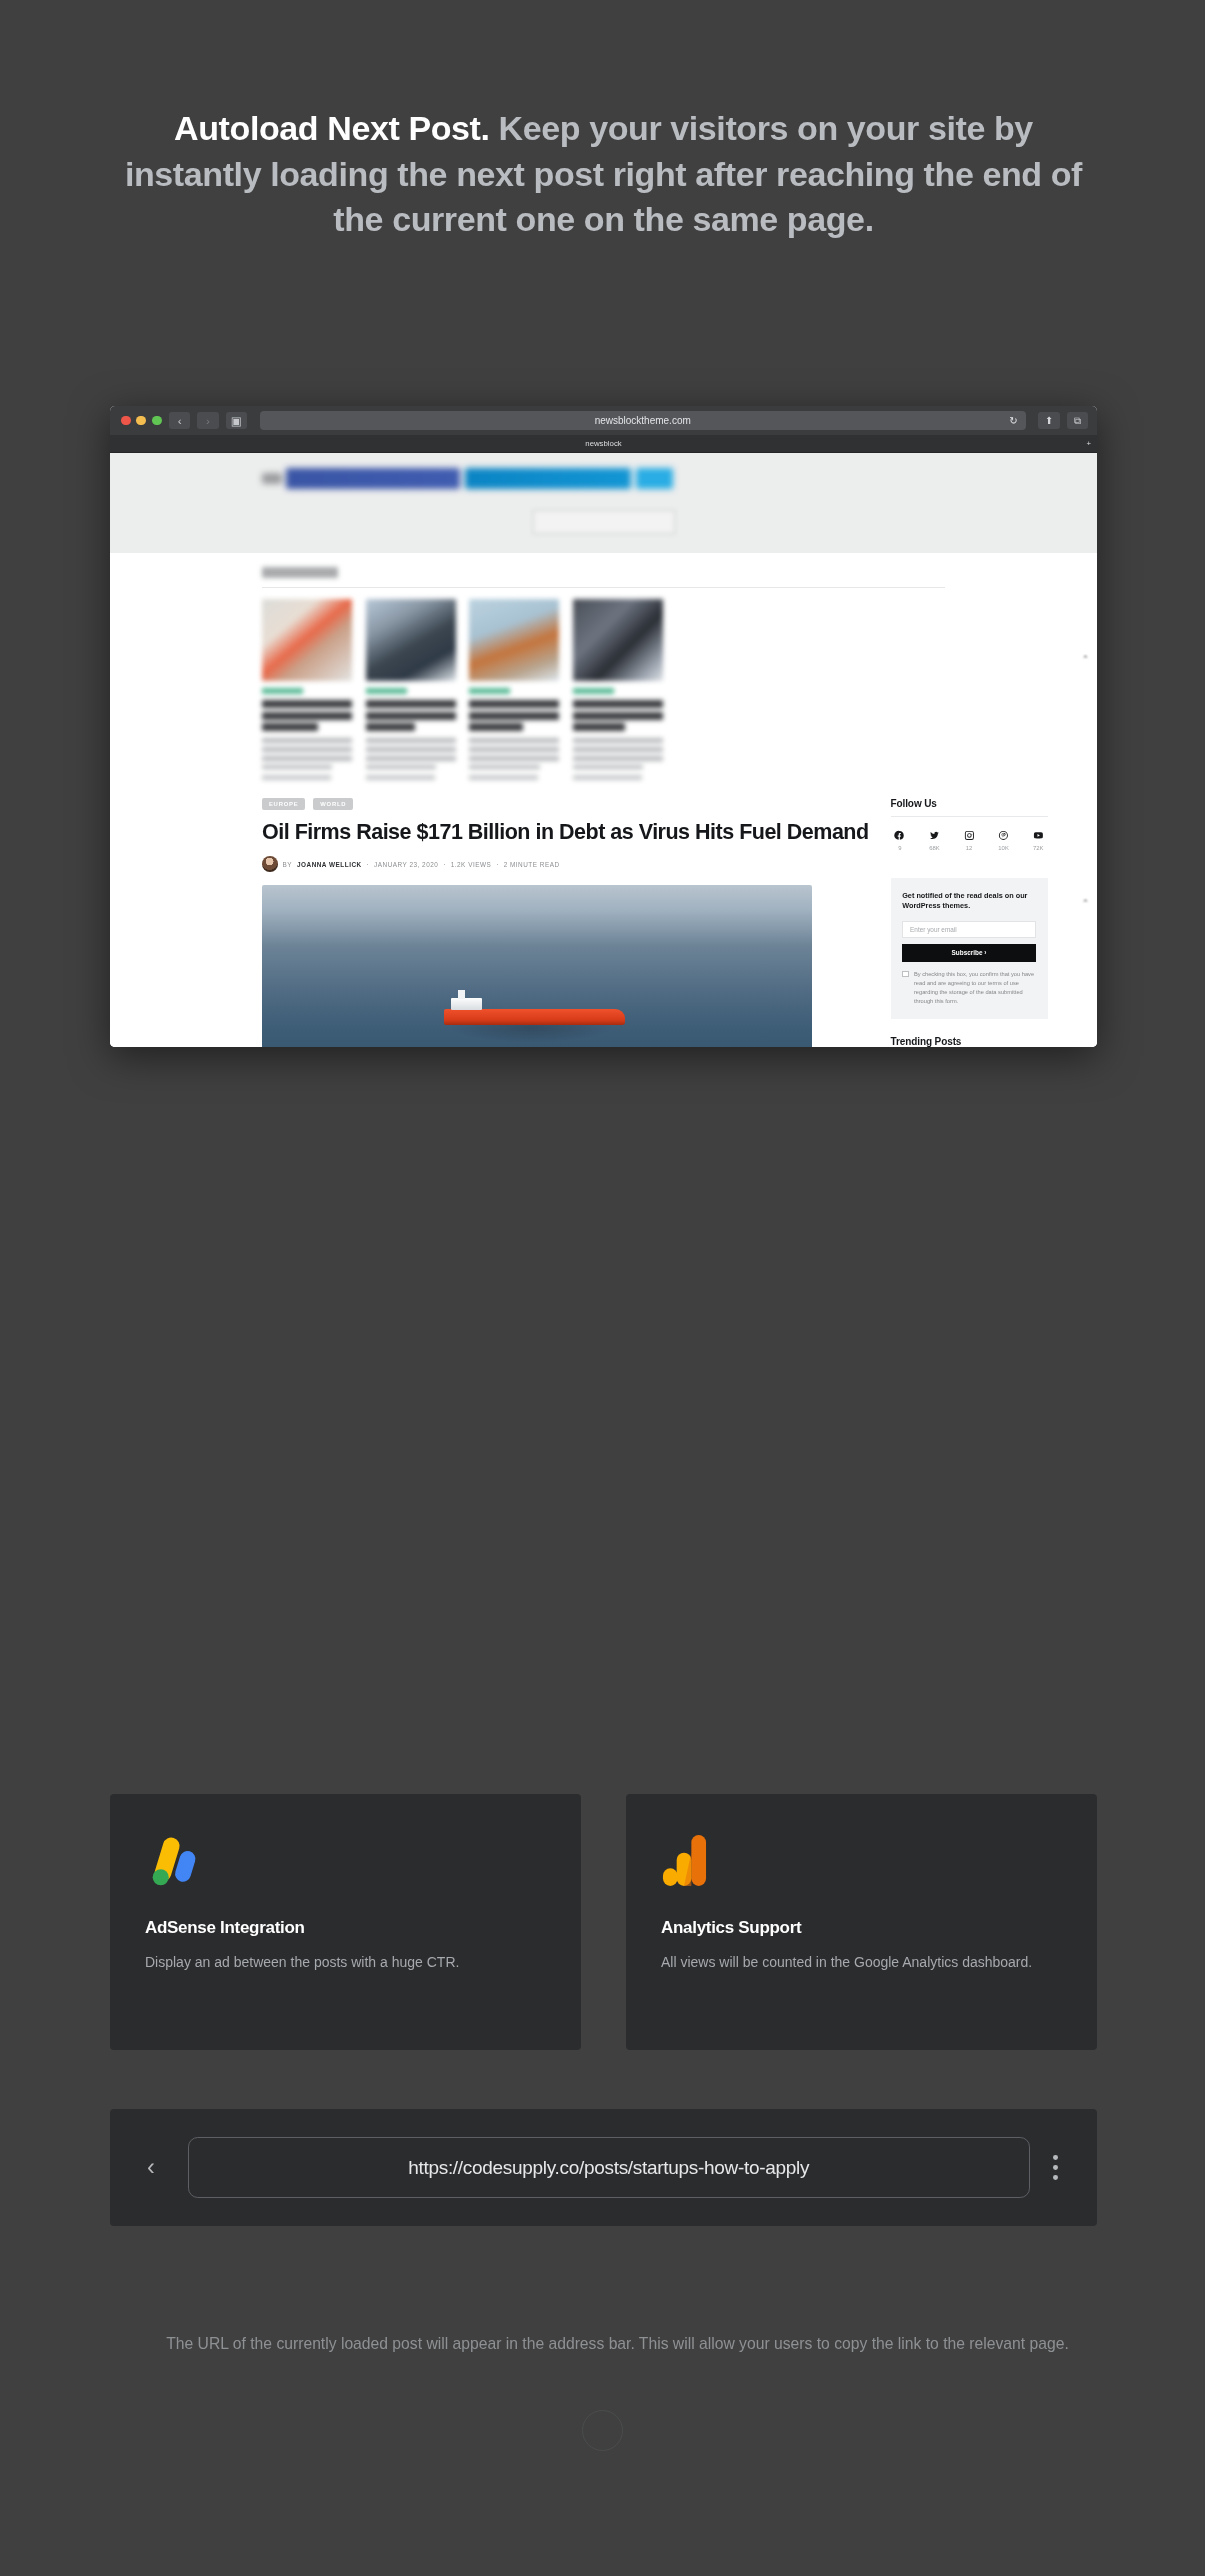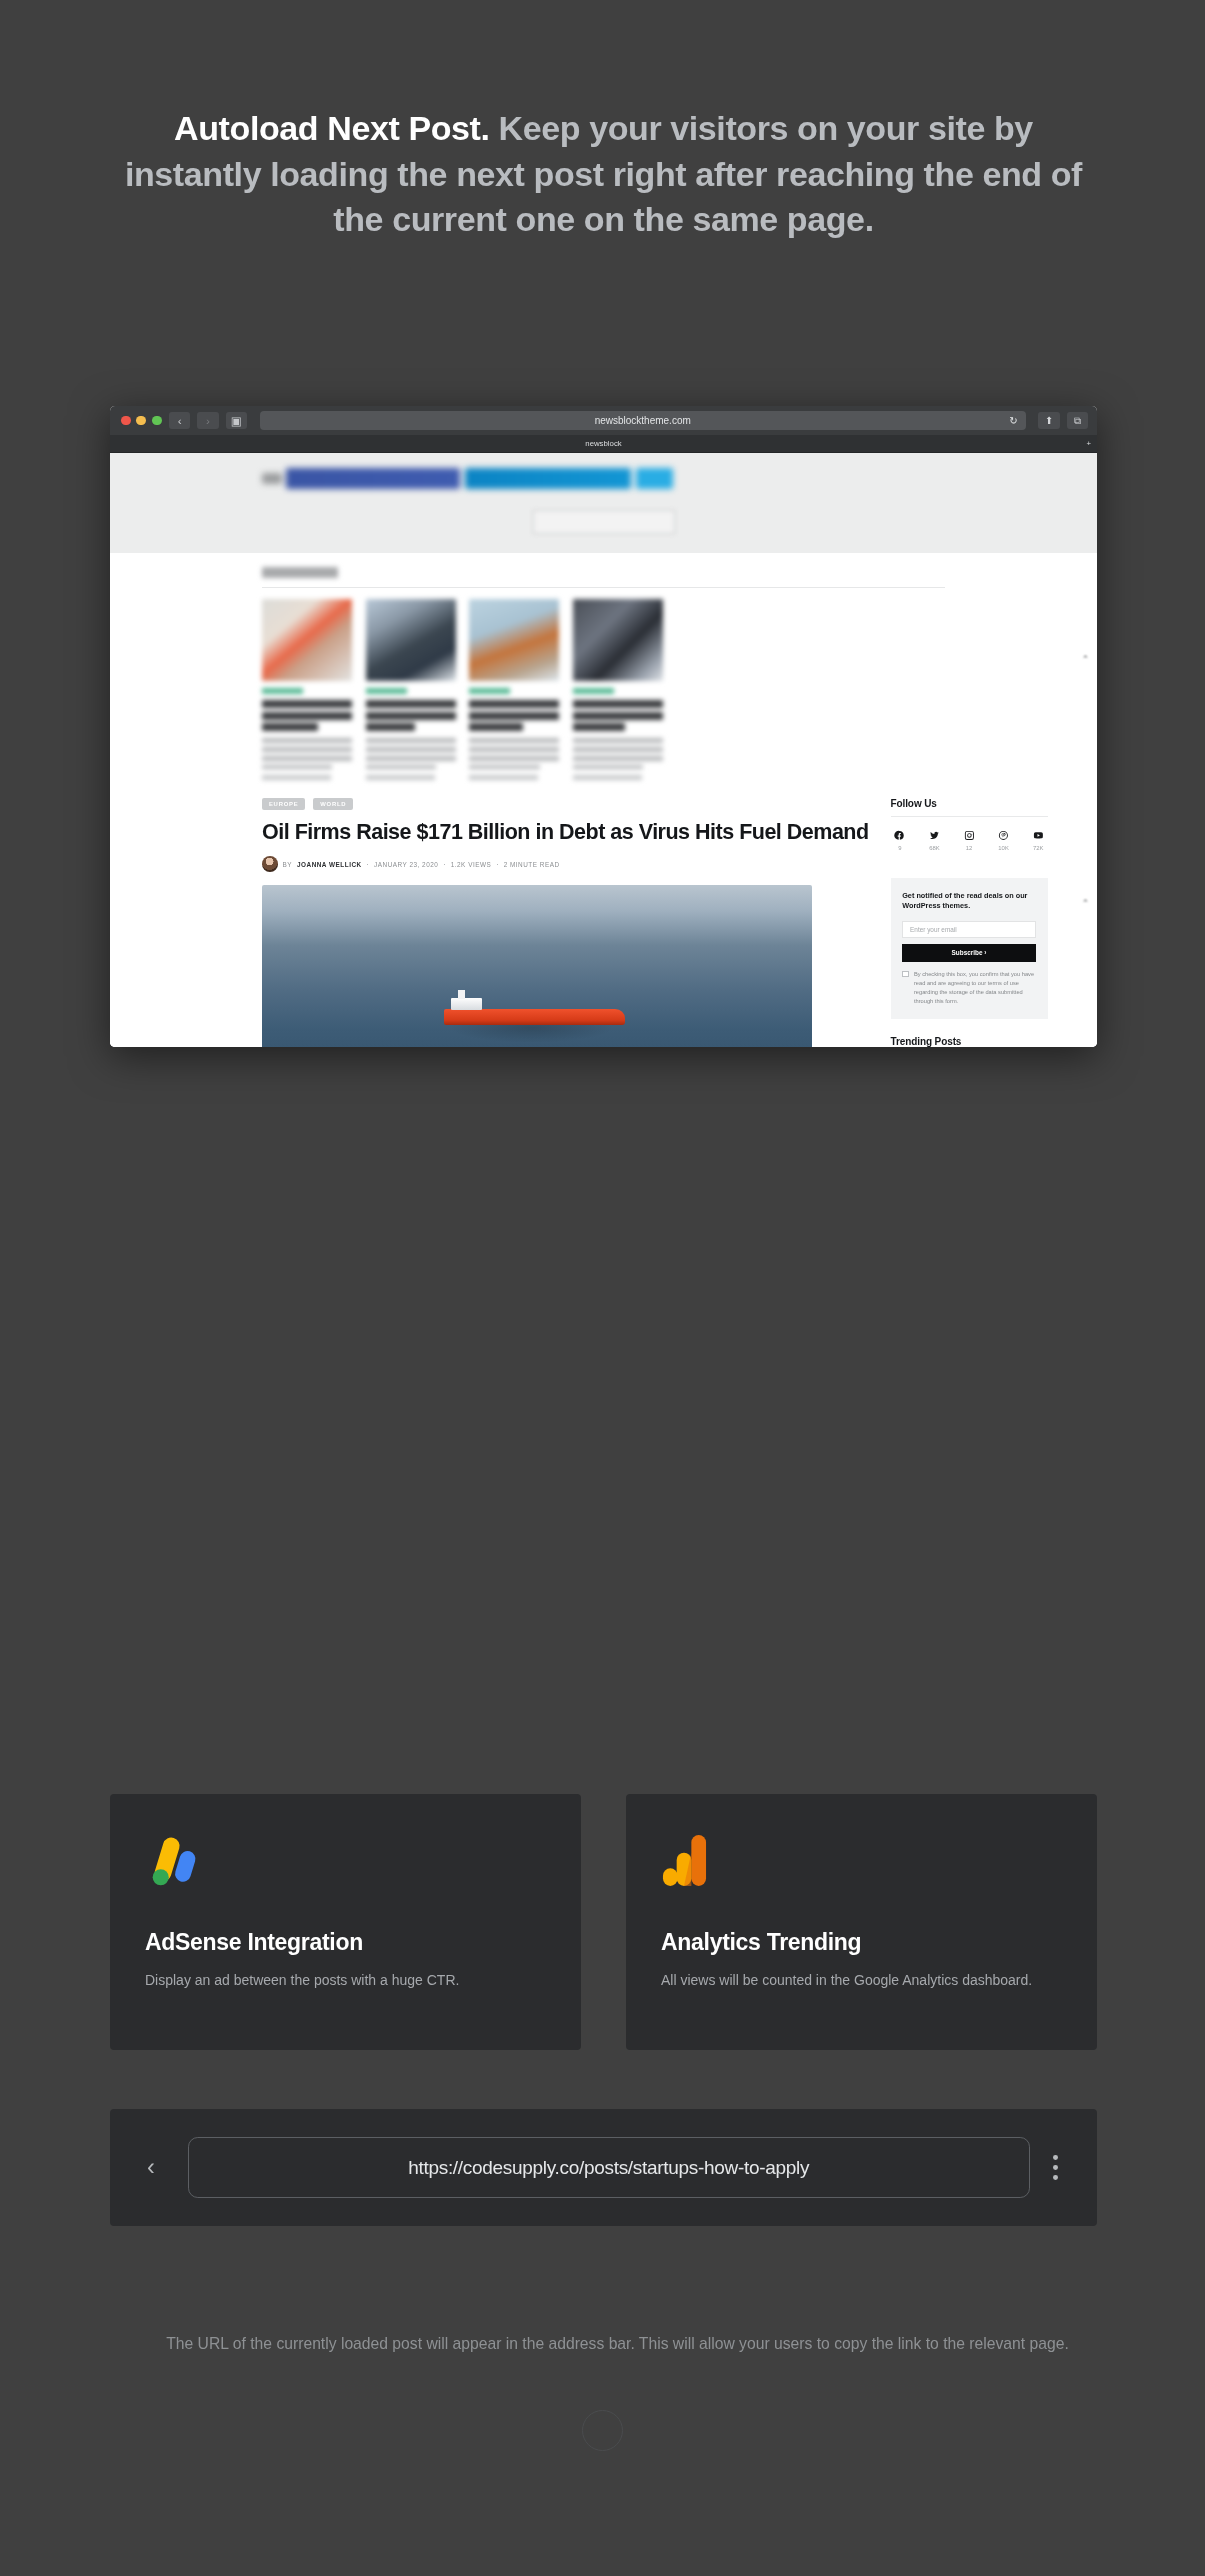--- a/index.html
+++ b/index.html
@@ -168,21 +168,21 @@
 
   .scroll-chev {
     position: absolute; right: 7.8px; color: #3f4245; font-size: 8.8px;
     filter: blur(1.3px);
   }
   .sc1 { top: 201px; } .sc2 { top: 445px; }
 
   
   .cards { position: absolute; left: 110px; top: 1794px; display: flex; gap: 45px; }
   .card { width: 471px; height: 256px; background: #2b2c2e; border-radius: 3.9px; padding: 39px 35px 0; }
-  .card-title { font-size: 23px; font-weight: 700; color: #fff; margin-top: 41px; letter-spacing: -0.3px; }
+  .card-title { font-size: 17px; font-weight: 700; color: #fff; margin-top: 30px; letter-spacing: -0.3px; }
   .card-desc { font-size: 14px; line-height: 1.55; color: #a6a9ad; margin-top: 13.7px; }
   .ic-adsense { width: 55px; height: 55px; position: relative; }
   .ic-analytics { width: 47px; height: 55px; position: relative; }
 
   
   .urlblock {
     position: absolute; left: 110px; top: 2109px; width: 987px; height: 117px;
     background: #2b2c2e; border-radius: 3.9px; display: flex; align-items: center;
   }
   .ub-back { margin-left: 37px; color: #b7babd; font-size: 23.5px; }
@@ -425,21 +425,21 @@
     <div class="card">
       <div class="ic-analytics">
         <svg viewBox="0 0 48 56" width="47" height="55">
           <rect x="31" y="2" width="15" height="52" rx="7.5" fill="#E8710A"></rect>
           <path d="M31 2h15v52H31z" fill="#F29900" opacity="0"></path>
           <rect x="16" y="20" width="15" height="34" rx="7.5" fill="#F9AB00"></rect>
           <path d="M31 20v34H23.5z" fill="#E8710A" opacity=".55"></path>
           <rect x="2" y="36" width="15" height="18" rx="7.5" fill="#F9AB00"></rect>
         </svg>
       </div>
-      <div class="card-title">Analytics Trending</div>
+      <div class="card-title">Analytics Support</div>
       <div class="card-desc">All views will be counted in the Google Analytics dashboard.</div>
     </div>
   </div>
 
   <div class="urlblock">
     <div class="ub-back">‹</div>
     <div class="ub-field">
       <span>https://codesupply.co/posts/startups-how-to-apply</span>
     </div>
     <div class="ub-dots">

